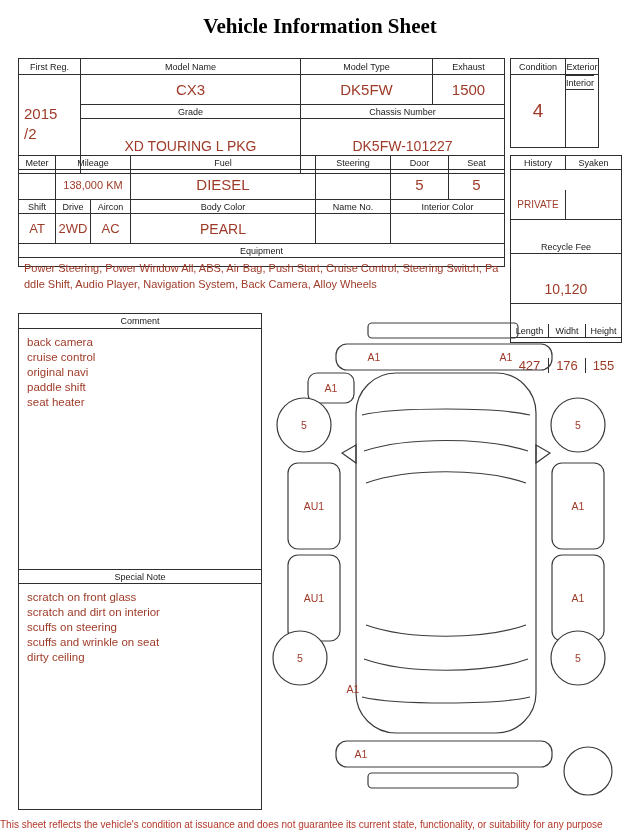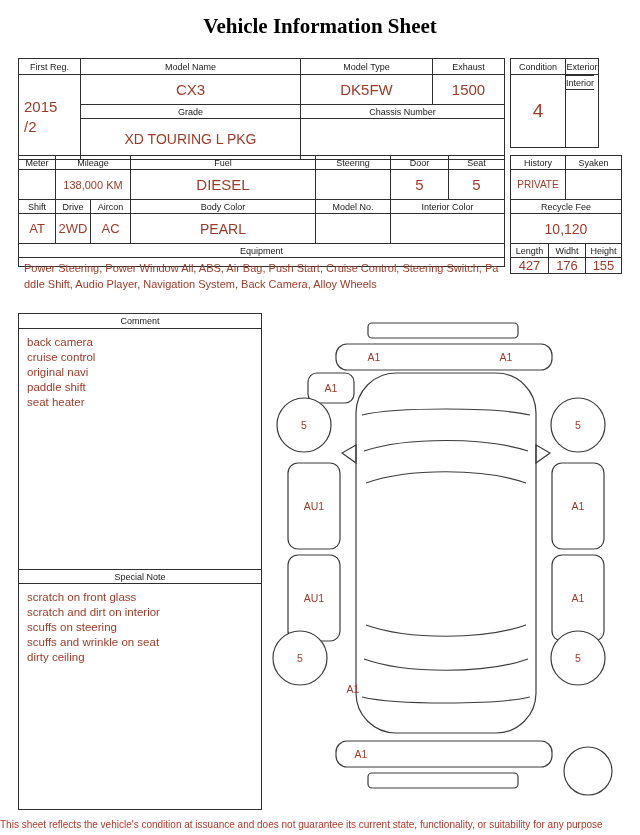--- a/index.html
+++ b/index.html
@@ -19,33 +19,34 @@
   .footer{position:absolute;top:819px;left:0;width:100%;text-align:left;font-size:10px;color:#b4382a}
   .ln{fill:none;stroke:#3c3c3c;stroke-width:1.2}
   .wheel{fill:#fff;stroke:#3c3c3c;stroke-width:1.2}
   .mk{font-family:"Liberation Sans",sans-serif;font-size:10.5px;fill:#9e3a28;text-anchor:middle}
 </style>
 </head>
 <body>
 
 <div class="title">Vehicle Information Sheet</div>
 
-<div class="abs bordered grid" style="left:18px;top:58px;width:487px;height:102px;grid-template-columns:62px 220px 132px 1fr;grid-template-rows:16px 30px 14px 1fr;">
+<div class="abs bordered grid" style="left:18px;top:58px;width:487px;height:116px;grid-template-columns:62px 220px 132px 1fr;grid-template-rows:16px 30px 14px 1fr;">
   <div class="lbl br bb">First Reg.</div>
   <div class="lbl br bb">Model Name</div>
   <div class="lbl br bb">Model Type</div>
   <div class="lbl bb">Exhaust</div>
   <div class="val br pre" style="grid-row:2/5;font-size:15px;justify-content:flex-start;padding-left:5px;line-height:1.35;white-space:pre-line;">2015
 /2</div>
   <div class="val br bb" style="font-size:15px;">CX3</div>
   <div class="val br bb" style="font-size:15px;">DK5FW</div>
   <div class="val bb" style="font-size:15px;">1500</div>
   <div class="lbl br bb" style="grid-column:2;">Grade</div>
   <div class="lbl bb" style="grid-column:3/5;">Chassis Number</div>
   <div class="val br" style="grid-column:2;font-size:14px;">XD TOURING L PKG</div>
+  <div class="val" style="grid-column:3/5;font-size:14px;">DK5FW-101227</div>
 </div>
 
 <div class="abs bordered grid" style="left:510px;top:58px;width:89px;height:90px;grid-template-columns:55px 1fr;grid-template-rows:16px 1fr;">
   <div class="lbl br bb">Condition</div>
   <div class="lbl bb">Exterior</div>
   <div class="val br" style="font-size:19px;">4</div>
   <div style="display:flex;flex-direction:row;">
     <div style="height:29px;"></div>
     <div class="lbl" style="height:15px;border-top:1px solid #2e2e2e;border-bottom:1px solid #2e2e2e;">Interior</div>
     <div style="flex:1;"></div>
@@ -64,35 +65,35 @@
   <div class="val br bb" style="grid-column:2/4;font-size:11px;">138,000 KM</div>
   <div class="val br bb" style="font-size:15px;">DIESEL</div>
   <div class="br bb"></div>
   <div class="val br bb" style="font-size:15px;">5</div>
   <div class="val bb" style="font-size:15px;">5</div>
 
   <div class="lbl br bb">Shift</div>
   <div class="lbl br bb">Drive</div>
   <div class="lbl br bb">Aircon</div>
   <div class="lbl br bb">Body Color</div>
-  <div class="lbl br bb">Model No.</div>
+  <div class="lbl br bb">Name No.</div>
   <div class="lbl bb" style="grid-column:6/8;">Interior Color</div>
 
   <div class="val br bb" style="font-size:13px;">AT</div>
   <div class="val br bb" style="font-size:13px;">2WD</div>
   <div class="val br bb" style="font-size:13px;">AC</div>
   <div class="val br bb" style="font-size:14px;">PEARL</div>
   <div class="br bb"></div>
   <div class="bb" style="grid-column:6/8;"></div>
 
   <div class="lbl bb" style="grid-column:1/8;">Equipment</div>
   <div class="redtext" style="grid-column:1/8;padding:3px 5px;font-size:11px;line-height:1.45;word-break:break-all;">Power Steering, Power Window  All, ABS, Air Bag, Push Start, Cruise Control, Steering Switch, Paddle Shift, Audio Player, Navigation System, Back Camera, Alloy Wheels</div>
 </div>
 
-<div class="abs bordered grid" style="left:510px;top:155px;width:112px;height:119px;grid-template-rows:14px 30px 14px 30px 14px 1fr;">
+<div class="abs bordered grid" style="left:510px;top:155px;width:112px;height:188px;grid-template-rows:14px 30px 14px 30px 14px 1fr;gap:20px;">
   <div class="grid" style="grid-template-columns:55px 1fr;">
     <div class="lbl br bb">History</div>
     <div class="lbl bb">Syaken</div>
   </div>
   <div class="grid" style="grid-template-columns:55px 1fr;">
     <div class="val br bb" style="font-size:10px;">PRIVATE</div>
     <div class="bb"></div>
   </div>
   <div class="lbl bb">Recycle Fee</div>
   <div class="val bb" style="font-size:14px;">10,120</div>

